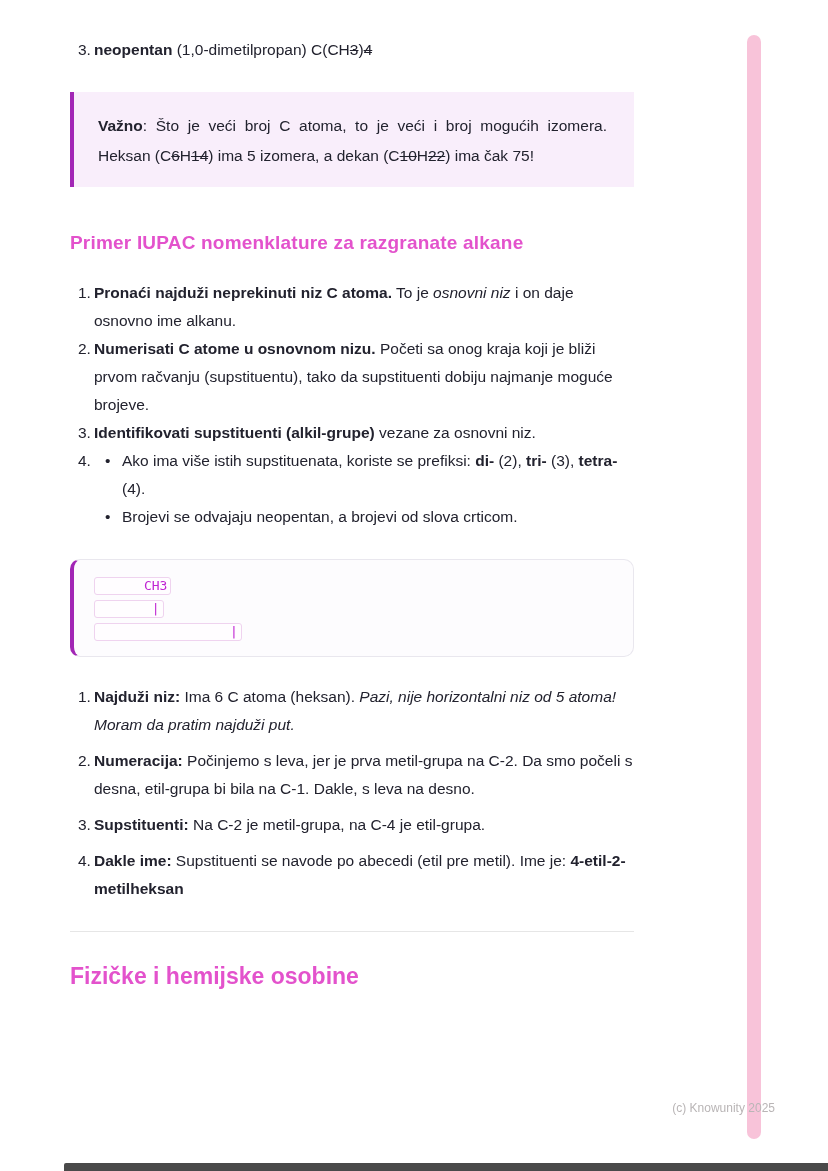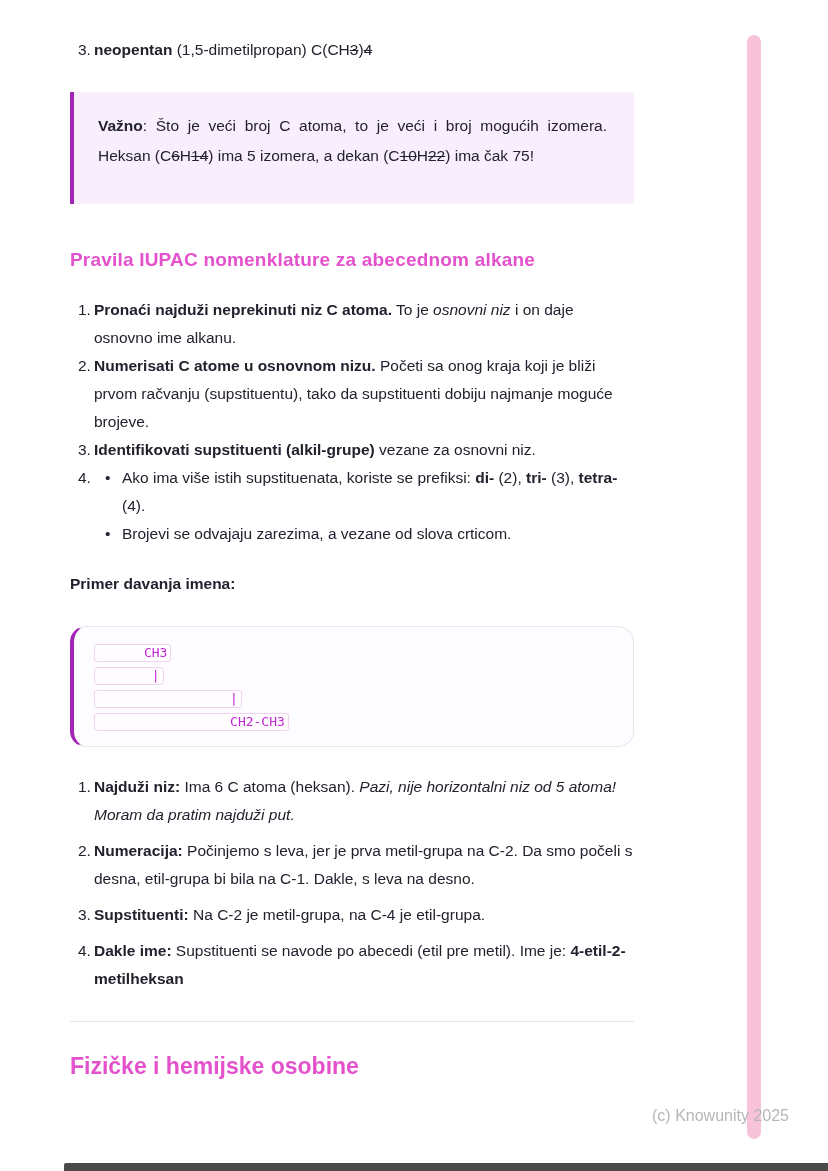--- a/index.html
+++ b/index.html
@@ -15,41 +15,41 @@
   
   .li { display:flex; align-items:flex-start; }
   .marker { flex:0 0 auto; width:16px; margin-left:8px; }
   .li-body { flex:1 1 auto; min-width:0; }
 
   .top-item { margin-bottom:28px; }
 
   .callout {
     background:var(--callout-bg,#f9eefb);
     border-left:4px solid var(--accent-purple,#a226b5);
-    padding:19px 27px 33px 24px;
+    padding:19px 27px 16px 24px;
   }
   .callout-text { text-align:justify; line-height:30px; }
 
   .h2 {
     margin-top:42px; margin-bottom:22px;
     font-size:19px; font-weight:700;
     color:var(--heading-pink,#e352cc); letter-spacing:.2px;
   }
   .list { list-style:none; }
   .bullets { list-style:none; }
   .bullet-dot { flex:0 0 auto; width:17px; margin-left:11px; }
 
   .bold-label { font-weight:700; margin-top:22px; }
 
   .codeblock {
     margin-top:28px;
     background:#fdfcfe;
     border:1px solid #e9e7ee;
     border-left:4px solid var(--accent-purple,#a226b5);
-    border-radius:16px;
+    border-radius:10px;
     padding:17px 24px 15px 20px;
   }
   .code-row { line-height:16px; margin-bottom:5px; }
   .code-row:last-child { margin-bottom:0; }
   .code-line {
     display:inline-block; white-space:pre;
     font-family:"DejaVu Sans Mono","Liberation Mono",monospace;
     font-size:13px; line-height:15px;
     color:var(--code-text,#c026d3);
     border:1px solid #efd3ef; border-radius:3px;
@@ -59,22 +59,22 @@
   .steps { margin-top:26px; }
   .steps > .li { margin-bottom:8px; }
 
   .divider { border:none; border-top:1px solid #e6e6e6; margin-top:28px; }
   .h1 {
     margin-top:30px; font-size:23px; font-weight:700;
     color:var(--heading-pink,#e352cc);
   }
 
   .footer-credit {
-    position:absolute; top:1101px; right:39px;
-    font-size:16px; line-height:14px; color:#b9b5b6; z-index:3;margin-top:8px;
+    position:absolute; top:1101px; right:53px;
+    font-size:12px; line-height:14px; color:#b9b5b6; z-index:3;
   }
   .edge-strip {
     position:absolute; top:35px; right:67px; width:14px; height:1104px;
     background:var(--edge-strip-pink,#f8c3d9); border-radius:7px; z-index:2;
   }
   .bottom-bar {
     position:absolute; bottom:0; left:64px; right:0; height:8px;
     background:var(--bottom-bar,#4a4a4a); z-index:2; border-top-left-radius:2px;
   }
 
@@ -84,28 +84,28 @@
   .run-x { text-decoration:line-through; }
 </style>
 </head>
 <body>
 
 <div class="page">
   <main class="content">
 
     <div class="li top-item">
       <span class="marker">3.</span>
-      <div class="li-body"><span class="run-b">neopentan</span><span> (1,5-dimetilpropan) C(CH</span><span class="run-x">3</span><span>)</span><span class="run-x">4</span></div>
+      <div class="li-body"><span class="run-b">neopentan</span><span> (1,0-dimetilpropan) C(CH</span><span class="run-x">3</span><span>)</span><span class="run-x">4</span></div>
     </div>
 
     <aside class="callout">
       <p class="callout-text"><span class="run-b">Važno</span><span>: Što je veći broj C atoma, to je veći i broj mogućih izomera. Heksan (C</span><span class="run-x">6</span><span>H</span><span class="run-x">14</span><span>) ima 5 izomera, a dekan (C</span><span class="run-x">10</span><span>H</span><span class="run-x">22</span><span>) ima čak 75!</span></p>
     </aside>
 
-    <h2 class="h2">Pravila IUPAC nomenklature za abecednom alkane</h2>
+    <h2 class="h2">Primer IUPAC nomenklature za razgranate alkane</h2>
 
     <ol class="list">
       <li class="li">
         <span class="marker">1.</span>
         <div class="li-body"><span class="run-b">Pronaći najduži neprekinuti niz C atoma.</span><span> To je </span><span class="run-i">osnovni niz</span><span> i on daje osnovno ime alkanu.</span></div>
       </li>
       <li class="li">
         <span class="marker">2.</span>
         <div class="li-body"><span class="run-b">Numerisati C atome u osnovnom nizu.</span><span> Početi sa onog kraja koji je bliži prvom račvanju (supstituentu), tako da supstituenti dobiju najmanje moguće brojeve.</span></div>
       </li>
@@ -116,34 +116,32 @@
       <li class="li">
         <span class="marker">4.</span>
         <div class="li-body">
           <ul class="bullets">
             <li class="li">
               <span class="bullet-dot">•</span>
               <div class="li-body"><span>Ako ima više istih supstituenata, koriste se prefiksi: </span><span class="run-b">di-</span><span> (2), </span><span class="run-b">tri-</span><span> (3), </span><span class="run-b">tetra-</span><span> (4).</span></div>
             </li>
             <li class="li">
               <span class="bullet-dot">•</span>
-              <div class="li-body"><span>Brojevi se odvajaju zarezima, a vezane od slova crticom.</span></div>
+              <div class="li-body"><span>Brojevi se odvajaju neopentan, a brojevi od slova crticom.</span></div>
             </li>
           </ul>
         </div>
       </li>
     </ol>
 
-    <p class="bold-label">Primer davanja imena:</p>
 
     <div class="codeblock">
       <div class="code-row"><span class="code-line">      CH3</span></div>
       <div class="code-row"><span class="code-line">       |</span></div>
       <div class="code-row"><span class="code-line">                 |</span></div>
-      <div class="code-row"><span class="code-line">                 CH2-CH3</span></div>
     </div>
 
     <ol class="list steps">
       <li class="li">
         <span class="marker">1.</span>
         <div class="li-body"><span class="run-b">Najduži niz:</span><span> Ima 6 C atoma (heksan). </span><span class="run-i">Pazi, nije horizontalni niz od 5 atoma! Moram da pratim najduži put.</span></div>
       </li>
       <li class="li">
         <span class="marker">2.</span>
         <div class="li-body"><span class="run-b">Numeracija:</span><span> Počinjemo s leva, jer je prva metil-grupa na C-2. Da smo počeli s desna, etil-grupa bi bila na C-1. Dakle, s leva na desno.</span></div>

